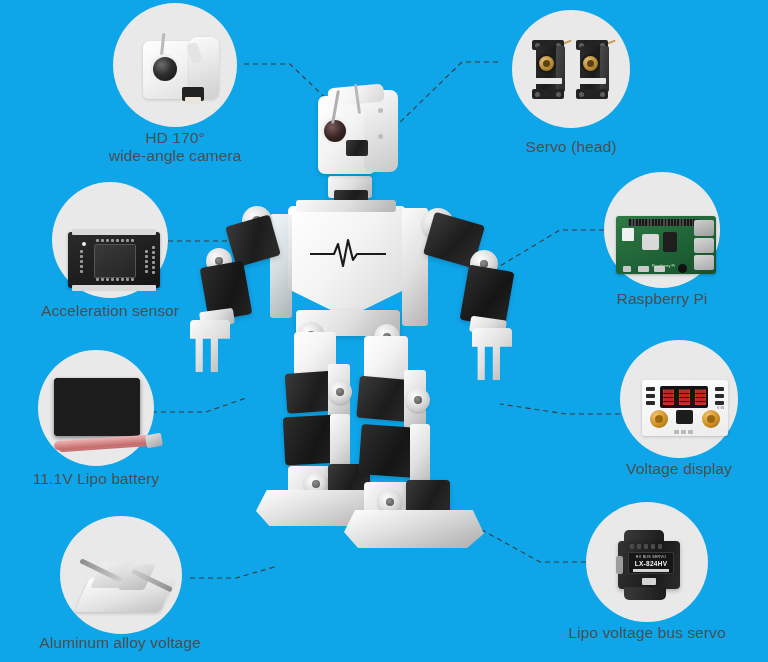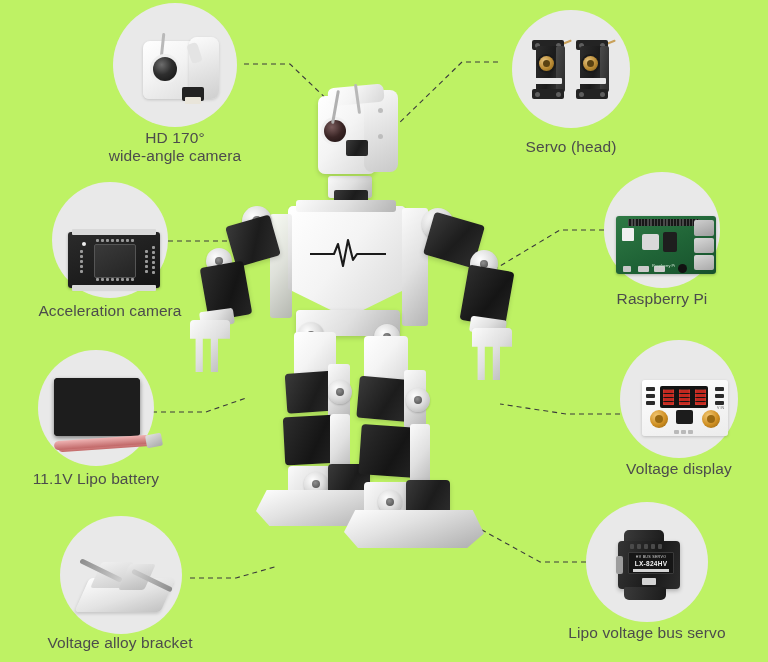--- a/index.html
+++ b/index.html
@@ -3,21 +3,21 @@
 <meta charset="utf-8">
 <style>
   html,body{margin:0;padding:0;background:#ffffff;}
   body{
     width:768px;height:662px;
     font-family:"Liberation Sans", sans-serif;
     color:#4a4a4a;
     overflow:hidden;
     position:relative;
   }
-  #stage{position:absolute;inset:0;width:768px;height:662px;overflow:hidden;background:#bef264;}
+  #stage{position:absolute;inset:0;width:768px;height:662px;overflow:hidden;background:#0ea5e9;}
 
   
   #lines{position:absolute;left:0;top:0;width:768px;height:662px;pointer-events:none;}
 
   
   .callout{position:absolute;}
   .blob{
     position:absolute;
     border-radius:50%;
     background:#e9e9e9;
@@ -394,21 +394,21 @@
         <div class="vpads" style="right:5px;top:14px;">
             <i></i>
             <i></i>
             <i></i>
             <i></i>
             <i></i>
             <i></i>
           </div>
       </div>
     </div>
-    <div class="cap" style="left:-46px;top:120px;width:208px;">Acceleration camera</div>
+    <div class="cap" style="left:-46px;top:120px;width:208px;">Acceleration sensor</div>
   </div>
 
   <div class="callout" style="left:604px;top:172px;">
     <div class="blob" style="left:0;top:0;width:116px;height:116px;"></div>
     <div class="thumb" style="left:4px;top:22px;width:112px;height:72px;">
       <div class="pi">
         <div class="gpio"></div>
         <div class="wh"></div>
         <div class="soc"></div>
         <div class="ram"></div>
@@ -493,21 +493,21 @@
     <div class="blob" style="left:0;top:0;width:122px;height:118px;"></div>
     <div class="thumb" style="left:8px;top:22px;width:110px;height:76px;">
       <div class="brk">
         <div class="plate"></div>
         <div class="wallL"></div>
         <div class="wallR"></div>
         <div class="barA"></div>
         <div class="barB"></div>
       </div>
     </div>
-    <div class="cap" style="left:-48px;top:118px;width:216px;">Voltage alloy bracket</div>
+    <div class="cap" style="left:-48px;top:118px;width:216px;">Aluminum alloy voltage</div>
   </div>
 
   <div class="callout" style="left:586px;top:502px;">
     <div class="blob" style="left:0;top:0;width:122px;height:120px;"></div>
     <div class="thumb" style="left:10px;top:16px;width:104px;height:90px;">
       <div class="bs">
         <div class="cap"></div>
         <div class="main"></div>
         <div class="top-t">
             <i></i>

